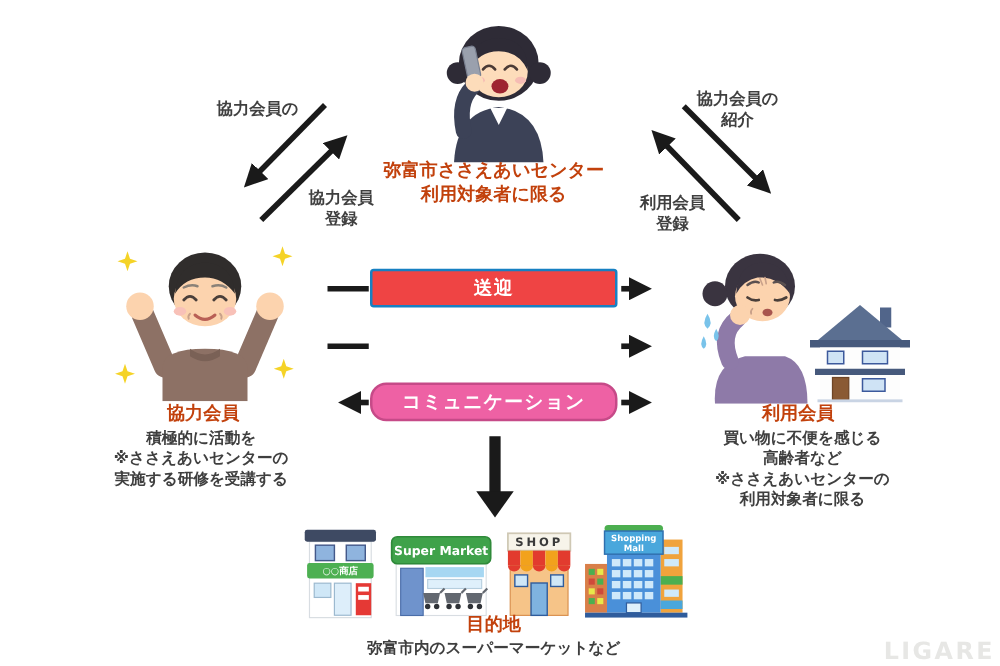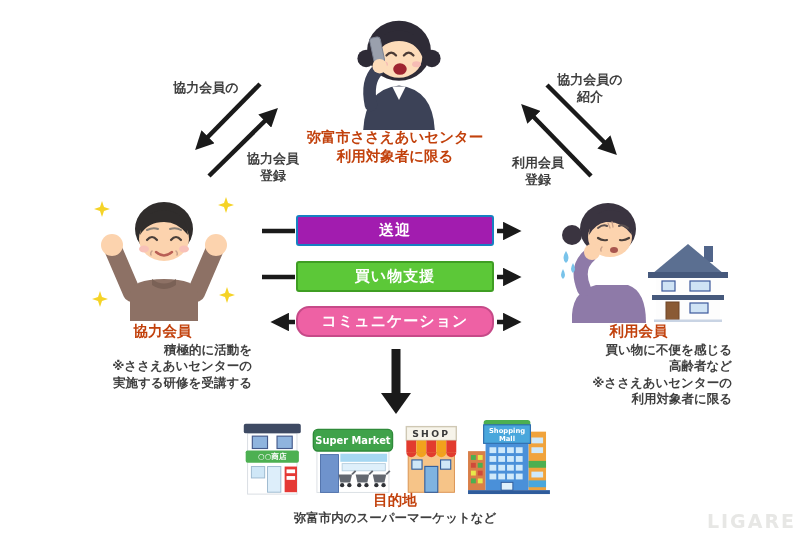--- a/index.html
+++ b/index.html
@@ -7,21 +7,21 @@
   .canvas {
     position:relative; width:800px; height:533px; background:#ffffff;
     font-family:"DejaVu Sans","Liberation Sans",sans-serif;
     color:#3b3b3b; overflow:hidden;
   }
   .abs { position:absolute; }
   .lbl { font-weight:bold; color:#3f3f3f; text-align:center; line-height:1.28; }
   .lbl-sm   { font-size:12.5px; }
   .lbl-md   { font-size:13px; }
   .lbl-title{ font-size:14.5px; color:#c2410c; }
-  .desc { font-size:12.5px; font-weight:bold; color:#3f3f3f; text-align:right; line-height:1.3; }
+  .desc { font-size:12.5px; font-weight:bold; color:#3f3f3f; text-align:center; line-height:1.3; }
   .service-bar {
     position:absolute; left:296px; width:198px; height:31px;
     border:2px solid; border-radius:3px;
     display:flex; align-items:center; justify-content:center;
     color:#fff; font-weight:bold; font-size:15px; letter-spacing:1px;
   }
   .watermark {
     position:absolute; right:4px; bottom:1px;
     font-size:19px; font-weight:bold; letter-spacing:2px;
     color:#e7e7e5; font-family:"DejaVu Sans","Liberation Sans",sans-serif;
@@ -122,22 +122,21 @@
     <path d="M66,59 q8,7 16,0" stroke="#b95f55" stroke-width="2.4" fill="none" stroke-linecap="round"></path>
     <path d="M62,58 q-2,2 -1,4 M86,58 q2,2 1,4" stroke="#c9a18a" stroke-width="1.5" fill="none" stroke-linecap="round"></path>
   </svg>
   <div class="abs lbl lbl-title" style="left:100px;top:322px;width:125px">協力会員</div>
   <div class="abs desc" style="left:70px;top:342px;width:182px">
     <div>積極的に活動を</div>
     <div>※ささえあいセンターの</div>
     <div>実施する研修を受講する</div>
   </div>
 
-  <div class="service-bar" style="top: 215px; background: #a21caf; border-color: rgb(23, 128, 194);">送迎</div>
-  <div class="service-bar" style="top: 261px; background: rgb(92, 200, 56); border-color: rgb(63, 158, 35);">買い物支援</div>
+  <div class="service-bar" style="top: 215px; background: #ef4444; border-color: rgb(23, 128, 194);">送迎</div>
   <div class="service-bar" style="top: 306px; background: rgb(238, 97, 164); border-color: rgb(198, 74, 136); border-radius: 13px;">コミュニケーション</div>
 
   <svg class="abs" style="left:556px;top:197px" width="102" height="126" viewBox="0 0 102 126">
     <ellipse cx="52" cy="32" rx="28" ry="26" fill="#3a3440"></ellipse>
     <circle cx="16" cy="38" r="10" fill="#3a3440"></circle>
     <path d="M16,126 Q14,94 40,88 L72,88 Q90,94 90,126 Z" fill="#8e7aa8"></path>
     <ellipse cx="54" cy="40" rx="22" ry="20" fill="#fcd3ae"></ellipse>
     <path d="M33,38 Q34,14 54,13 Q75,14 76,38 Q66,24 50,25 Q39,27 33,38 Z" fill="#3a3440"></path>
     <path d="M42,31 q5,-4 9,-2" stroke="#5a5050" stroke-width="2" fill="none" stroke-linecap="round"></path>
     <path d="M63,29 q4,-2 9,2" stroke="#5a5050" stroke-width="2" fill="none" stroke-linecap="round"></path>

